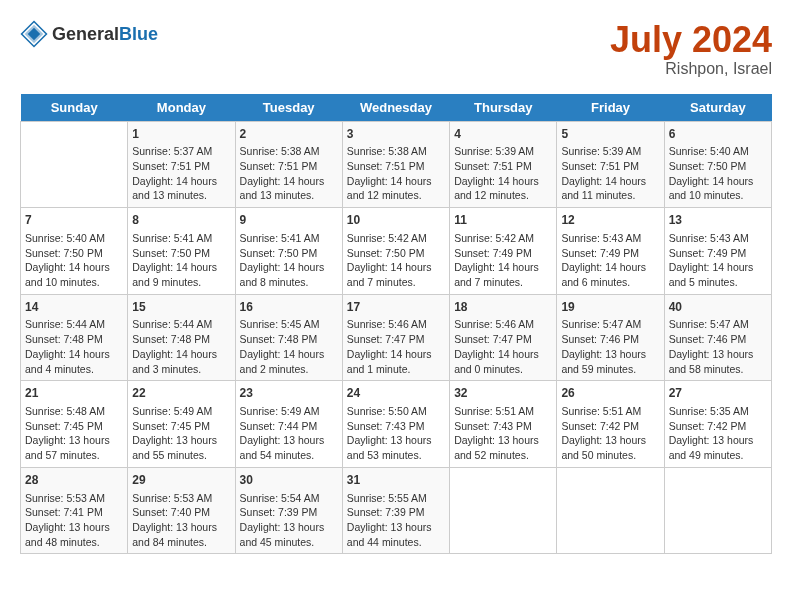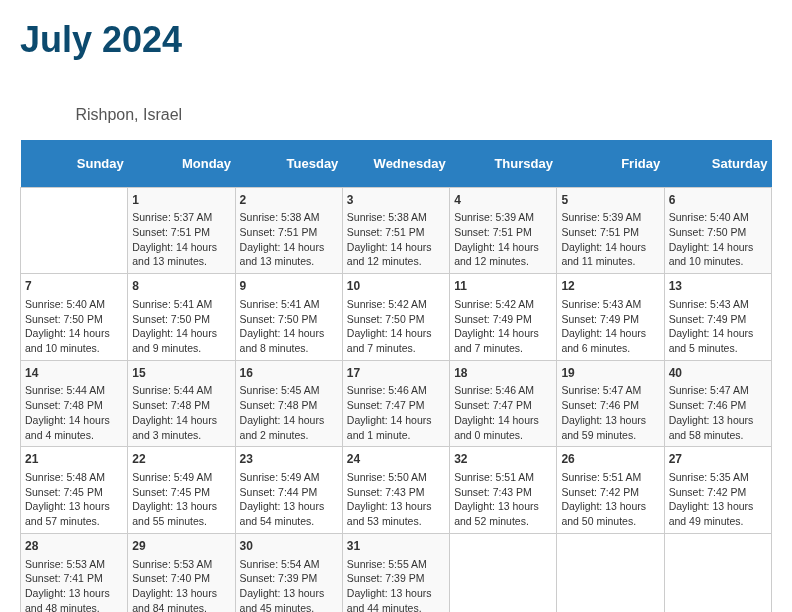--- a/index.html
+++ b/index.html
@@ -34,38 +34,37 @@
     .logo-icon {
       width: 28px;
       height: 28px;
     }
     .title-block {
       text-align: right;
     }
     .main-title {
       font-size: 36px;
       font-weight: bold;
-      color: #0c4a6e;
+      color: #c2410c;
       line-height: 1.1;
     }
     .subtitle {
       font-size: 16px;
       color: #555;
-      margin-top: 46px;
     }
     table {
       width: 100%;
       border-collapse: collapse;
       font-size: 11px;
     }
     thead tr th {
       background-color: #2a7fc1;
       color: #fff;
-      padding: 16px 4px;
-      text-align: right;
+      padding: 6px 4px;
+      text-align: center;
       font-size: 13px;
       font-weight: bold;
     }
     tbody tr td {
       border: 1px solid #ccc;
       padding: 4px 4px;
       vertical-align: top;
       width: 107px;
       min-height: 80px;
       color: #333;
@@ -85,20 +84,33 @@
       margin-bottom: 2px;
     }
     .empty-cell {
       background: #fff !important;
     }
   </style>
 </head>
 <body>
 
 <div class="header">
+  <div class="logo">
+    <svg class="logo-icon" viewBox="0 0 36 36" xmlns="http://www.w3.org/2000/svg">
+      <polygon points="18,2 34,18 18,34 2,18" fill="none" stroke="#1a6faf" stroke-width="2"></polygon>
+      <polygon points="18,6 30,18 18,30 6,18" fill="#1a6faf" opacity="0.4"></polygon>
+      <polygon points="18,10 26,18 18,26 10,18" fill="#1a6faf"></polygon>
+    </svg>
+    <div>
+      <div style="display:flex; gap:0px;">
+        <span class="logo-text-general">General</span>
+          <span class="logo-text-blue">Blue</span>
+      </div>
+    </div>
+  </div>
   <div class="title-block">
     <div class="main-title">July 2024</div>
     <div class="subtitle">Rishpon, Israel</div>
   </div>
 </div>
 
 <table>
   <thead>
     <tr>
     <th>Sunday</th>

